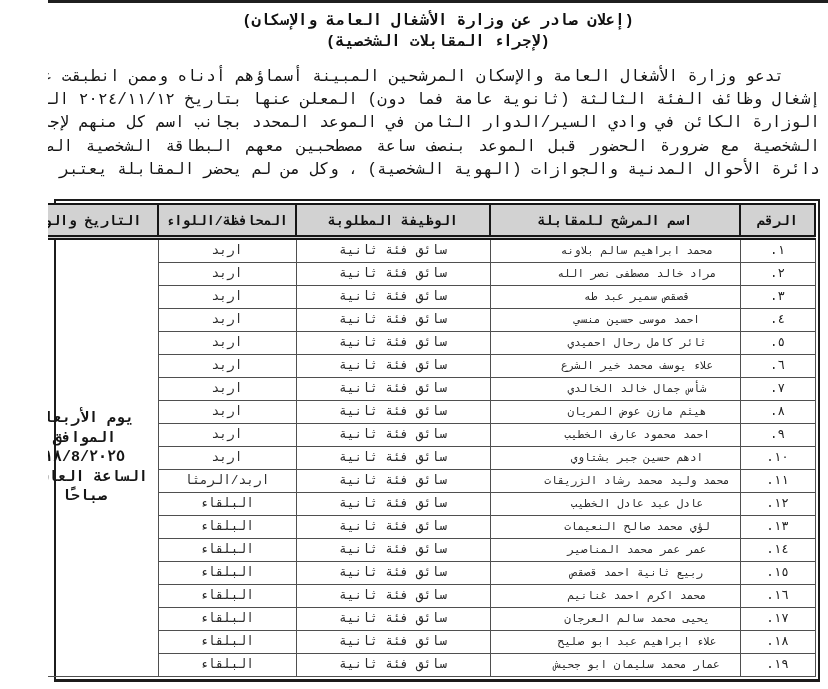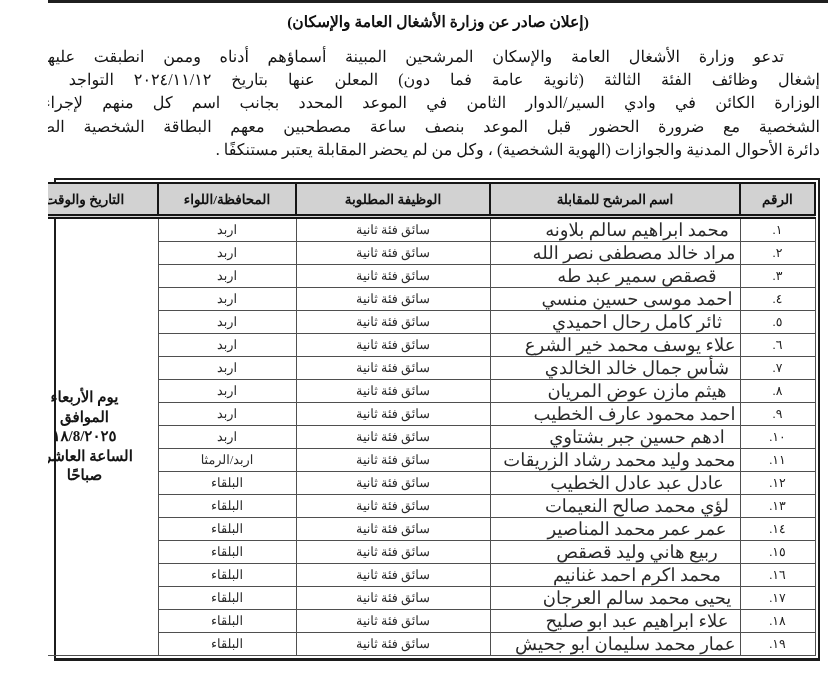--- a/index.html
+++ b/index.html
@@ -3,21 +3,21 @@
 <meta charset="utf-8">
 <style>
   html, body { margin: 0; padding: 0; background: #ffffff; }
   .page {
     position: relative;
     width: 780px;
     height: 689px;
     background: #ffffff;
     overflow: hidden;
     direction: rtl;
-    font-family: Liberation Serif, serif;
+    font-family: Liberation Mono, monospace;
     color: #000;
   }
   .top-rule {
     position: absolute;
     top: 0; left: 0; right: 0;
     height: 3px;
     background: #1f1f1f;
   }
   .title {
     margin-top: 11px;
@@ -71,39 +71,40 @@
     height: 22px;
     padding: 0 4px;
     text-align: center;
     vertical-align: middle;
     font-size: 13px;
     line-height: 16px;
     color: #2b2b2b;
     white-space: nowrap;
   }
   td.c-num  { font-size: 12.5px; color: #222; }
-  td.c-name { font-size: 18px; padding-left: 48px; }
+  td.c-name { font-size: 11px; padding-left: 48px; }
   td.c-job  { font-size: 12.8px; margin-top: 28px; }
   td.c-gov  { font-size: 12.8px; }
   td.c-date {
     font-weight: bold;
     font-size: 15px;
     line-height: 19.5px;
     color: #151515;
     white-space: normal;
   }
 </style>
 </head>
 <body>
 
 <div class="page">
   <div class="top-rule"></div>
 
   <div class="title">
     <div>(إعلان صادر عن وزارة الأشغال العامة والإسكان)</div>
+    <div>(لإجراء المقابلات الشخصية)</div>
   </div>
 
   <div class="intro">
     <div class="intro-line first">تدعو وزارة الأشغال العامة والإسكان المرشحين المبينة أسماؤهم أدناه وممن انطبقت عليهم شروط</div>
     <div class="intro-line">إشغال وظائف الفئة الثالثة (ثانوية عامة فما دون) المعلن عنها بتاريخ ٢٠٢٤/١١/١٢ التواجد في مركز</div>
     <div class="intro-line">الوزارة الكائن في وادي السير/الدوار الثامن في الموعد المحدد بجانب اسم كل منهم لإجراء المقابلة</div>
     <div class="intro-line">الشخصية مع ضرورة الحضور قبل الموعد بنصف ساعة مصطحبين معهم البطاقة الشخصية الصادرة من</div>
     <div class="intro-line last">دائرة الأحوال المدنية والجوازات (الهوية الشخصية) ، وكل من لم يحضر المقابلة يعتبر مستنكفًا .</div>
   </div>
 
@@ -212,21 +213,21 @@
     <td class="c-gov">البلقاء</td>
   </tr>
           <tr>
     <td class="c-num">١٤.</td>
     <td class="c-name">عمر عمر محمد المناصير</td>
     <td class="c-job">سائق فئة ثانية</td>
     <td class="c-gov">البلقاء</td>
   </tr>
           <tr>
     <td class="c-num">١٥.</td>
-    <td class="c-name">ربيع هاني وليد قصقص</td>
+    <td class="c-name">ربيع ثانية احمد قصقص</td>
     <td class="c-job">سائق فئة ثانية</td>
     <td class="c-gov">البلقاء</td>
   </tr>
           <tr>
     <td class="c-num">١٦.</td>
     <td class="c-name">محمد اكرم احمد غنانيم</td>
     <td class="c-job">سائق فئة ثانية</td>
     <td class="c-gov">البلقاء</td>
   </tr>
           <tr>

